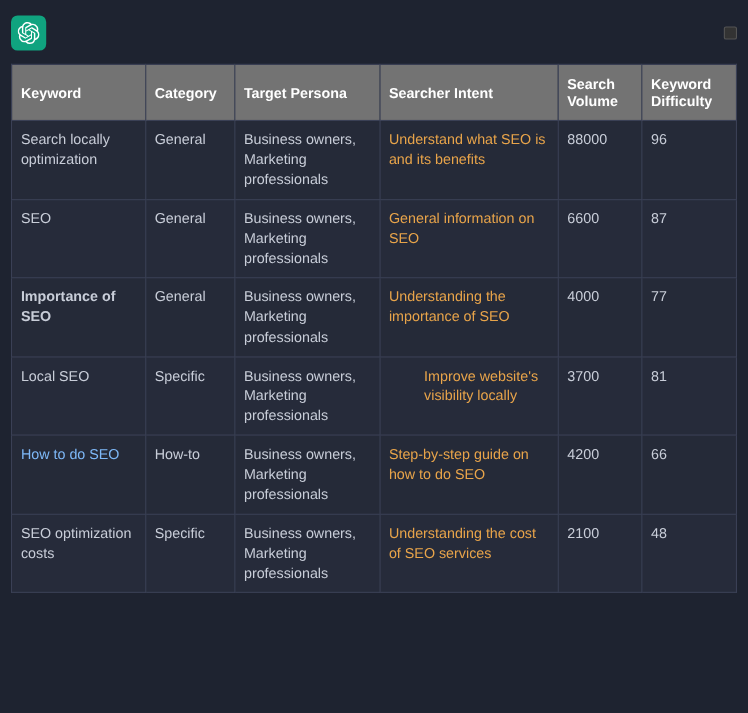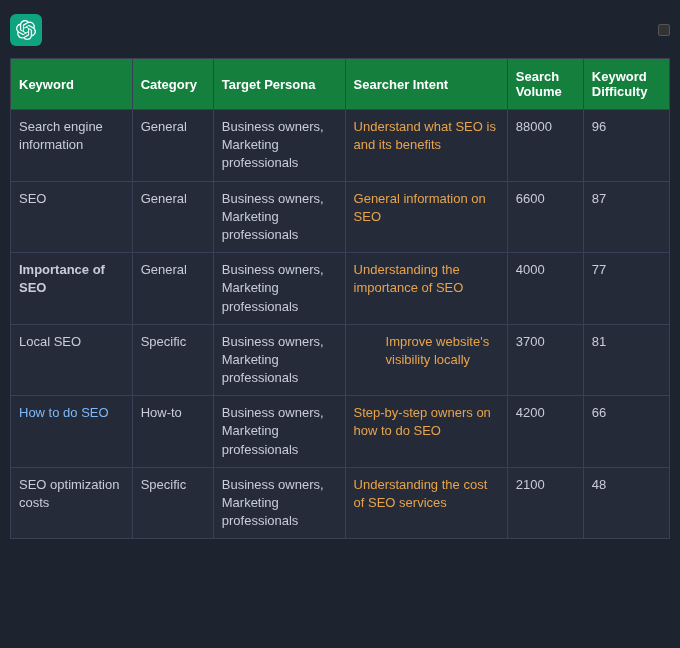--- a/index.html
+++ b/index.html
@@ -62,21 +62,21 @@
       background: #333;
     }
 
     table {
       width: 100%;
       border-collapse: collapse;
       background-color: #252a38;
     }
 
     thead tr {
-      background-color: #15803d;
+      background-color: #737373;
     }
 
     th {
       padding: 10px 8px;
       text-align: left;
       font-weight: bold;
       color: #ffffff;
       border: 1px solid #3a4055;
       vertical-align: middle;
     }
@@ -129,21 +129,21 @@
         <th class="col-keyword">Keyword</th>
         <th class="col-category">Category</th>
         <th class="col-target">Target Persona</th>
         <th class="col-intent">Searcher Intent</th>
         <th class="col-volume">Search Volume</th>
         <th class="col-difficulty">Keyword Difficulty</th>
       </tr>
     </thead>
     <tbody id="table-body">
     <tr>
-      <td class="col-keyword" style="color: #c8cdd8;">Search engine information</td>
+      <td class="col-keyword" style="color: #c8cdd8;">Search locally optimization</td>
       <td class="col-category">General</td>
       <td class="col-target">Business owners, Marketing professionals</td>
       <td class="col-intent searcher-intent-cell" style="color: #e8a44a;">Understand what SEO is and its benefits</td>
       <td class="col-volume">88000</td>
       <td class="col-difficulty">96</td>
     </tr>
         <tr>
       <td class="col-keyword" style="color: #c8cdd8;">SEO</td>
       <td class="col-category">General</td>
       <td class="col-target">Business owners, Marketing professionals</td>
@@ -164,21 +164,21 @@
       <td class="col-category">Specific</td>
       <td class="col-target">Business owners, Marketing professionals</td>
       <td class="col-intent searcher-intent-cell" style="color: #e8a44a; padding-left: 40px;">Improve website's visibility locally</td>
       <td class="col-volume">3700</td>
       <td class="col-difficulty">81</td>
     </tr>
         <tr>
       <td class="col-keyword" style="color: #7eb8f7;">How to do SEO</td>
       <td class="col-category">How-to</td>
       <td class="col-target">Business owners, Marketing professionals</td>
-      <td class="col-intent searcher-intent-cell" style="color: #e8a44a;">Step-by-step owners on how to do SEO</td>
+      <td class="col-intent searcher-intent-cell" style="color: #e8a44a;">Step-by-step guide on how to do SEO</td>
       <td class="col-volume">4200</td>
       <td class="col-difficulty">66</td>
     </tr>
         <tr>
       <td class="col-keyword" style="color: #c8cdd8;">SEO optimization costs</td>
       <td class="col-category">Specific</td>
       <td class="col-target">Business owners, Marketing professionals</td>
       <td class="col-intent searcher-intent-cell" style="color: #e8a44a;">Understanding the cost of SEO services</td>
       <td class="col-volume">2100</td>
       <td class="col-difficulty">48</td>

